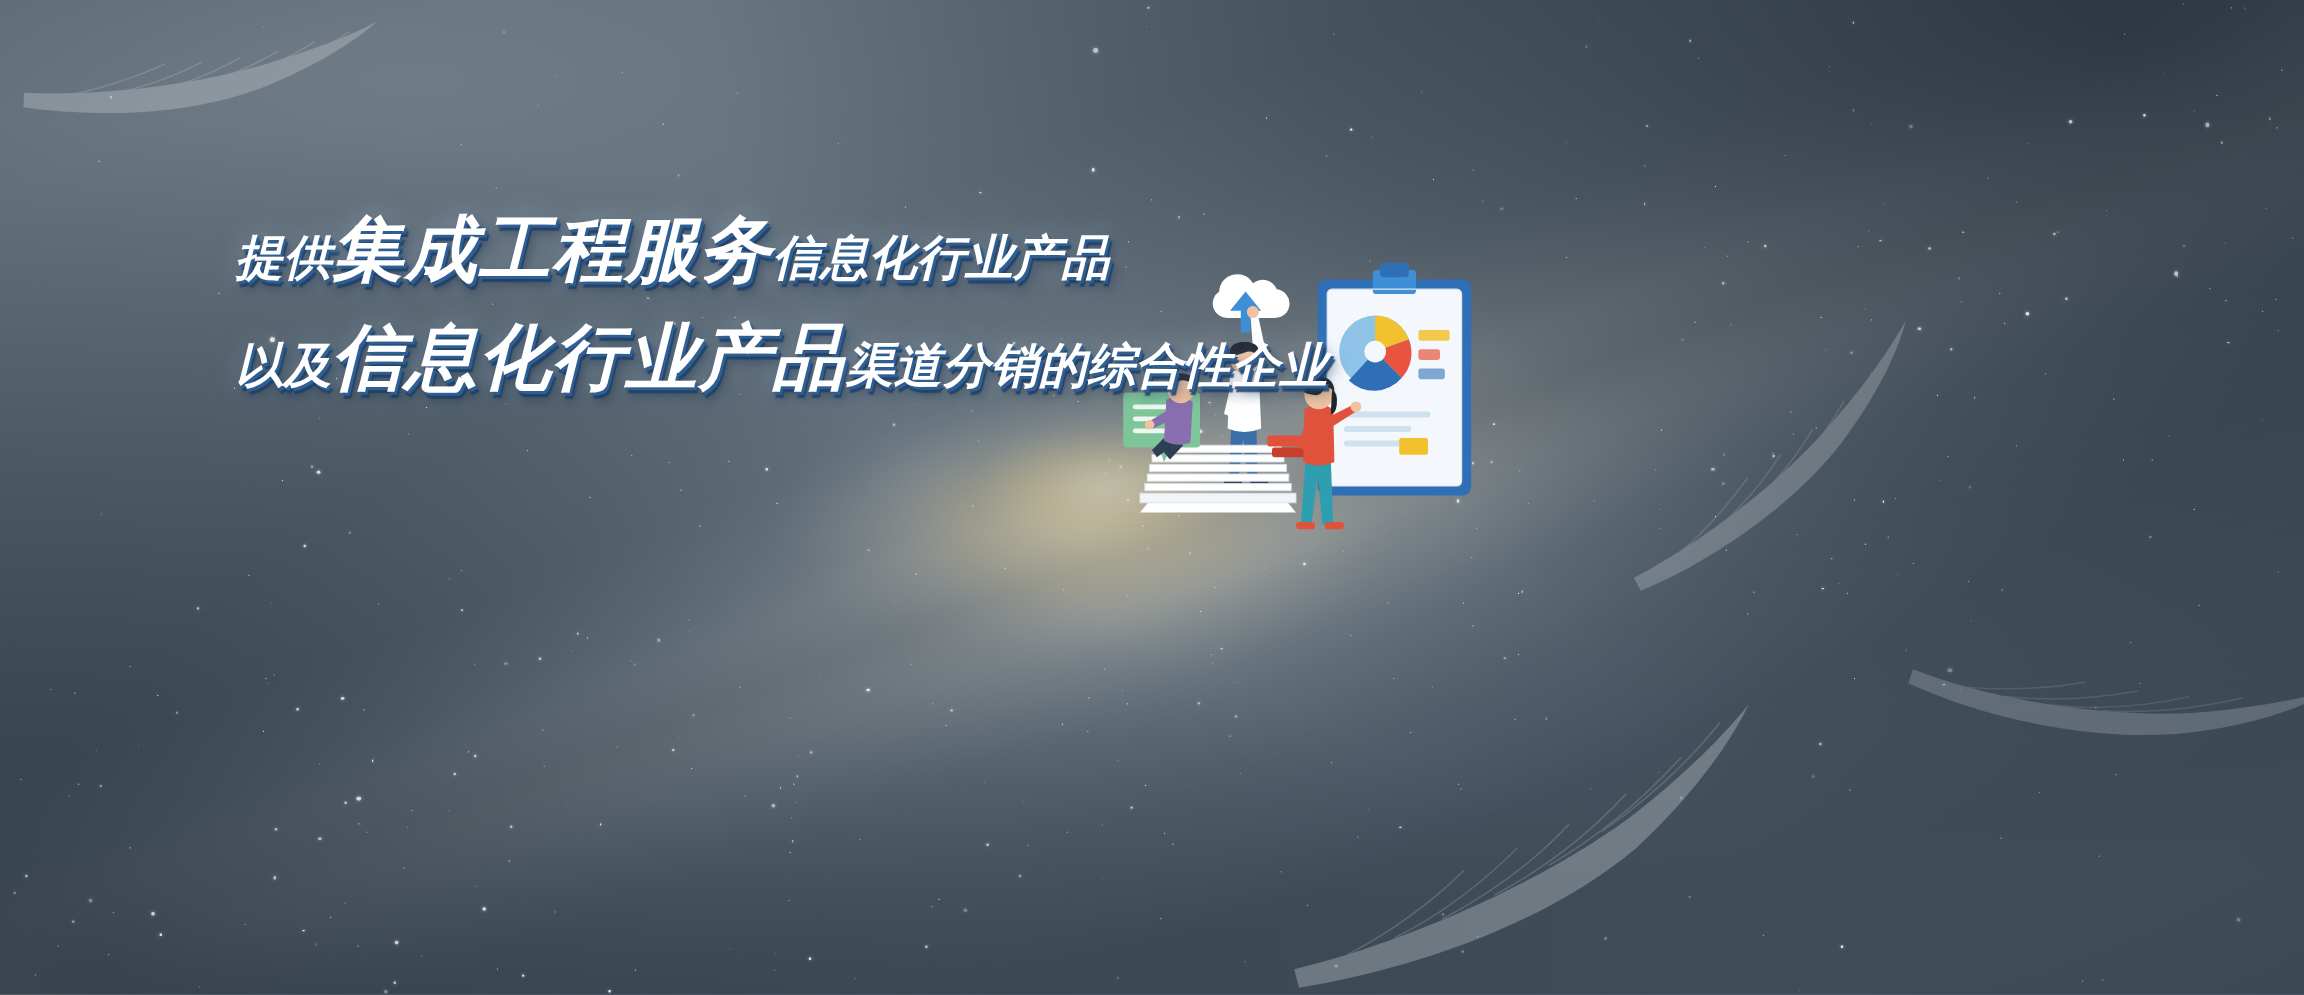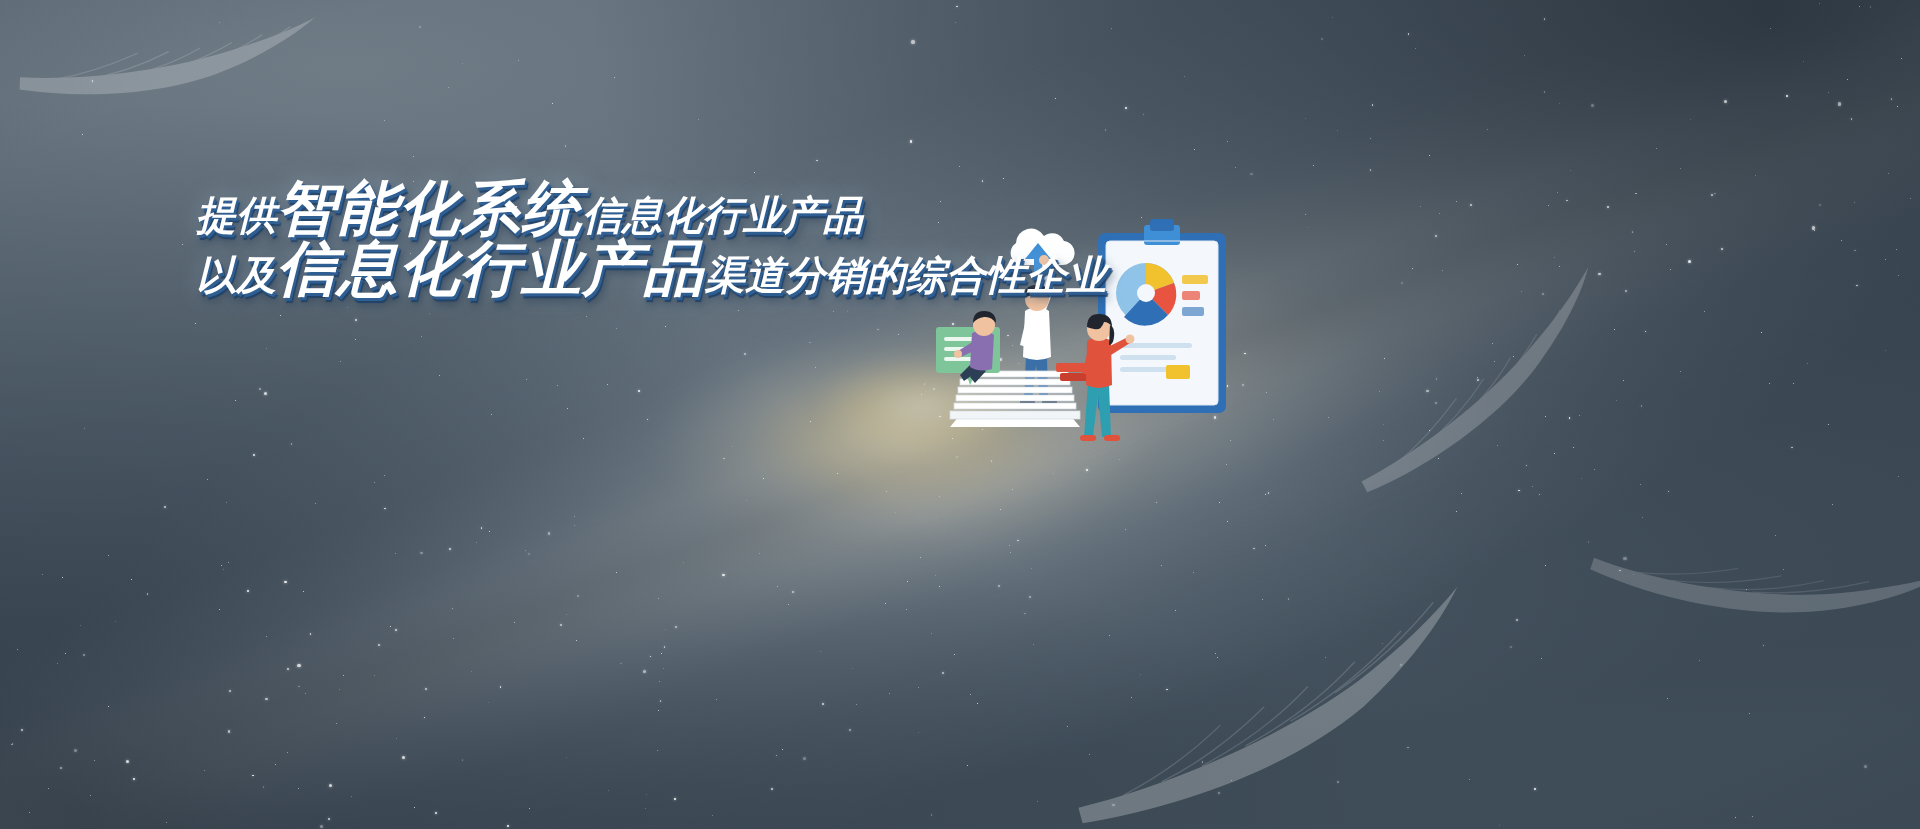--- a/index.html
+++ b/index.html
@@ -108,21 +108,21 @@
     line-height:1;
     color:#ffffff;
     font-weight:bold;
     letter-spacing:.01em;
     text-shadow:
       2px 3px 0 #2f5e92,
       3px 5px 1px rgba(27,62,102,.85),
       4px 7px 10px rgba(14,34,58,.55),
       0 0 22px rgba(190,220,255,.35);
   }
-  .hl-line + .hl-line{}
+  .hl-line + .hl-line{margin-top:30px;}
   .hl-sm{
     font-size:40px;
     font-family:"DejaVu Sans","Liberation Sans",sans-serif;
     font-weight:bold;
     font-style:italic;
     vertical-align:baseline;
   }
   .hl-lg{
     font-size:60px;
     font-family:"DejaVu Sans","Liberation Sans",sans-serif;
@@ -687,21 +687,21 @@
           <path d="M48 144 C82 130 112 112 138 92"></path>
           <path d="M84 134 C120 120 152 100 180 78"></path>
           <path d="M122 122 C158 108 192 86 220 62"></path>
           <path d="M162 106 C198 90 232 66 260 42"></path>
         </g>
       </g>
     </svg>
   </div>
 
   <div class="headline">
-    <div class="hl-line"><span class="hl-sm">提供</span><span class="hl-lg">智能化系统</span><span class="hl-sm">信息化行业产品</span></div>
+    <div class="hl-line"><span class="hl-sm">提供</span><span class="hl-lg">集成工程服务</span><span class="hl-sm">信息化行业产品</span></div>
     <div class="hl-line"><span class="hl-sm">以及</span><span class="hl-lg">信息化行业产品</span><span class="hl-sm">渠道分销的综合性企业</span></div>
   </div>
 
   <div class="illo">
     <svg viewBox="0 0 330 260" xmlns="http://www.w3.org/2000/svg">
 
       <g>
         <rect x="168" y="18" width="128" height="180" rx="7" fill="#2f6fb5"></rect>
         <rect x="176" y="26" width="112" height="164" rx="4" fill="#f4f8fc"></rect>
 

